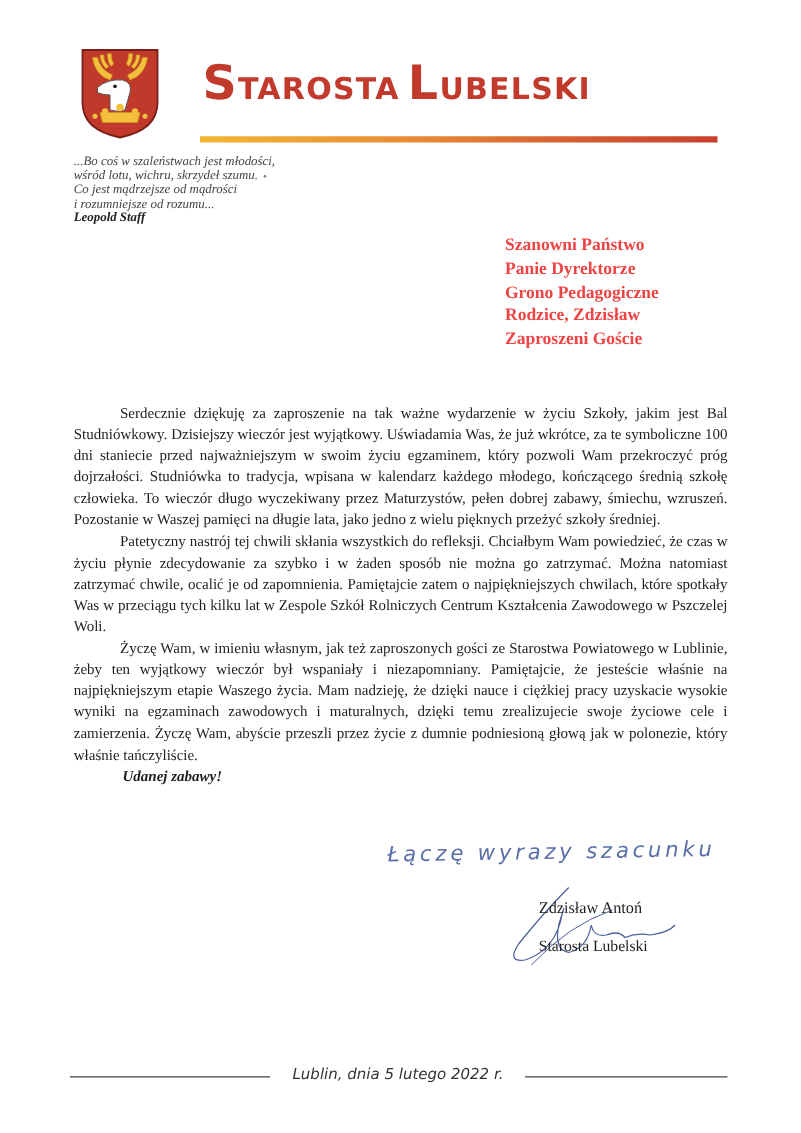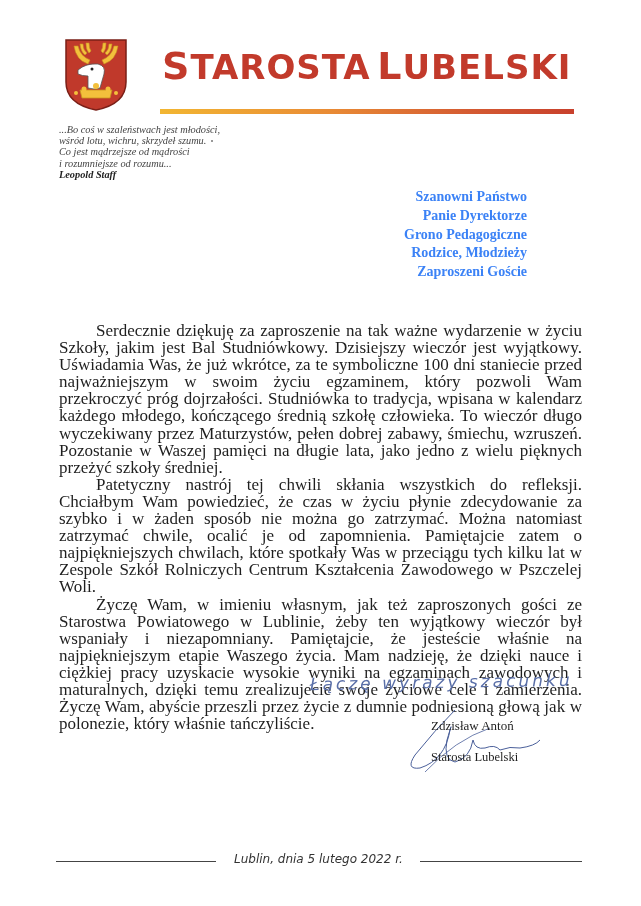--- a/index.html
+++ b/index.html
@@ -6,35 +6,35 @@
     html, body { width: 641px; height: 906px; background: #ffffff; overflow: hidden; }
     body { position: relative; font-family: "Liberation Serif", serif; color: #1a1a1a; }
 
     .crest { position: absolute; left: 64px; top: 38px; width: 64px; height: 74px; }
     .header-title {
       position: absolute; left: 162px; top: 44px;
       font-family: "DejaVu Sans", sans-serif; font-weight: bold;
       color: #c23a2b; letter-spacing: 1px; white-space: nowrap;
     }
     .header-title .big { font-size: 38px; }
-    .header-title .small { font-size: 34px; }
+    .header-title .small { font-size: 24px; }
     .header-bar {
       position: absolute; left: 160px; top: 109px; width: 414px; height: 5px;
       background: linear-gradient(to right, #f2b632, #e98c35 40%, #d45a32 75%, #c8402c);
     }
 
     .motto { position: absolute; left: 59px; top: 124px; font-size: 10.3px; font-style: italic; line-height: 11.2px; color: #444; }
     .motto .author { font-weight: bold; color: #222; }
     .motto-dot { position: absolute; left: 211px; top: 140px; width: 2px; height: 2px; background: #777; border-radius: 50%; }
 
-    .addressees { position: absolute; left: 404px; top: 188px; font-weight: bold; font-size: 14px; line-height: 18.8px; color: #3b82f6; text-align: right; }
+    .addressees { position: absolute; left: 404px; top: 188px; font-weight: bold; font-size: 14px; line-height: 18.8px; color: #ef4444; }
 
     .body-text {
       position: absolute; left: 59px; top: 322px; width: 523px;
-      font-size: 17px; line-height: 17.1px; text-align: justify; color: #1e1e1e;
+      font-size: 12px; line-height: 17.1px; text-align: justify; color: #1e1e1e;
     }
     .body-text p { text-indent: 37px; }
     .body-text .closing { font-weight: bold; font-style: italic; padding-left: 2px; margin-top: 0; }
 
     .regards { position: absolute; left: 310px; top: 672px; font-family: "DejaVu Sans", sans-serif; font-style: italic; font-size: 17px; color: #5a6fa8; letter-spacing: 3px; white-space: nowrap; transform: rotate(-1deg); }
     .signer-name { position: absolute; left: 431px; top: 718px; font-size: 13px; color: #1e1e1e; }
     .signer-title { position: absolute; left: 431px; top: 750px; font-size: 12.5px; color: #1e1e1e; }
     .signature { position: absolute; left: 395px; top: 700px; width: 150px; height: 80px; }
 
     .footer-line { position: absolute; top: 861px; height: 1px; background: #444; }
@@ -77,28 +77,29 @@
   <div>Co jest mądrzejsze od mądrości</div>
   <div>i rozumniejsze od rozumu...</div>
   <div class="author">Leopold Staff</div>
 </div>
 <div class="motto-dot"></div>
 
 <div class="addressees">
   <div>Szanowni Państwo</div>
   <div>Panie Dyrektorze</div>
   <div>Grono Pedagogiczne</div>
-  <div>Rodzice, Młodzieży</div>
+  <div>Rodzice, Zdzisław</div>
   <div>Zaproszeni Goście</div>
 </div>
 
 <div class="body-text">
   <p>Serdecznie dziękuję za zaproszenie na tak ważne wydarzenie w życiu Szkoły, jakim jest Bal Studniówkowy. Dzisiejszy wieczór jest wyjątkowy. Uświadamia Was, że już wkrótce, za te symboliczne 100 dni staniecie przed najważniejszym w swoim życiu egzaminem, który pozwoli Wam przekroczyć próg dojrzałości. Studniówka to tradycja, wpisana w kalendarz każdego młodego, kończącego średnią szkołę człowieka. To wieczór długo wyczekiwany przez Maturzystów, pełen dobrej zabawy, śmiechu, wzruszeń. Pozostanie w Waszej pamięci na długie lata, jako jedno z wielu pięknych przeżyć szkoły średniej.</p>
   <p>Patetyczny nastrój tej chwili skłania wszystkich do refleksji. Chciałbym Wam powiedzieć, że czas w życiu płynie zdecydowanie za szybko i w żaden sposób nie można go zatrzymać. Można natomiast zatrzymać chwile, ocalić je od zapomnienia. Pamiętajcie zatem o najpiękniejszych chwilach, które spotkały Was w przeciągu tych kilku lat w Zespole Szkół Rolniczych Centrum Kształcenia Zawodowego w Pszczelej Woli.</p>
   <p>Życzę Wam, w imieniu własnym, jak też zaproszonych gości ze Starostwa Powiatowego w Lublinie, żeby ten wyjątkowy wieczór był wspaniały i niezapomniany. Pamiętajcie, że jesteście właśnie na najpiękniejszym etapie Waszego życia. Mam nadzieję, że dzięki nauce i ciężkiej pracy uzyskacie wysokie wyniki na egzaminach zawodowych i maturalnych, dzięki temu zrealizujecie swoje życiowe cele i zamierzenia. Życzę Wam, abyście przeszli przez życie z dumnie podniesioną głową jak w polonezie, który właśnie tańczyliście.</p>
+  <p class="closing">Udanej zabawy!</p>
 </div>
 
 <div class="regards">Łączę wyrazy szacunku</div>
 
 <svg class="signature" viewBox="0 0 150 80">
   <path d="M60 10 Q40 30 20 55 Q10 70 25 68 Q50 60 55 30 Q58 20 52 40 Q48 60 60 62 Q75 58 78 40 Q80 50 90 48 Q100 44 105 50 Q115 46 125 48 Q140 46 145 40" fill="none" stroke="#4a5f9a" stroke-width="1"></path>
   <path d="M30 72 Q60 40 95 28" fill="none" stroke="#4a5f9a" stroke-width="0.8"></path>
 </svg>
 <div class="signer-name">Zdzisław Antoń</div>
 <div class="signer-title">Starosta Lubelski</div>

